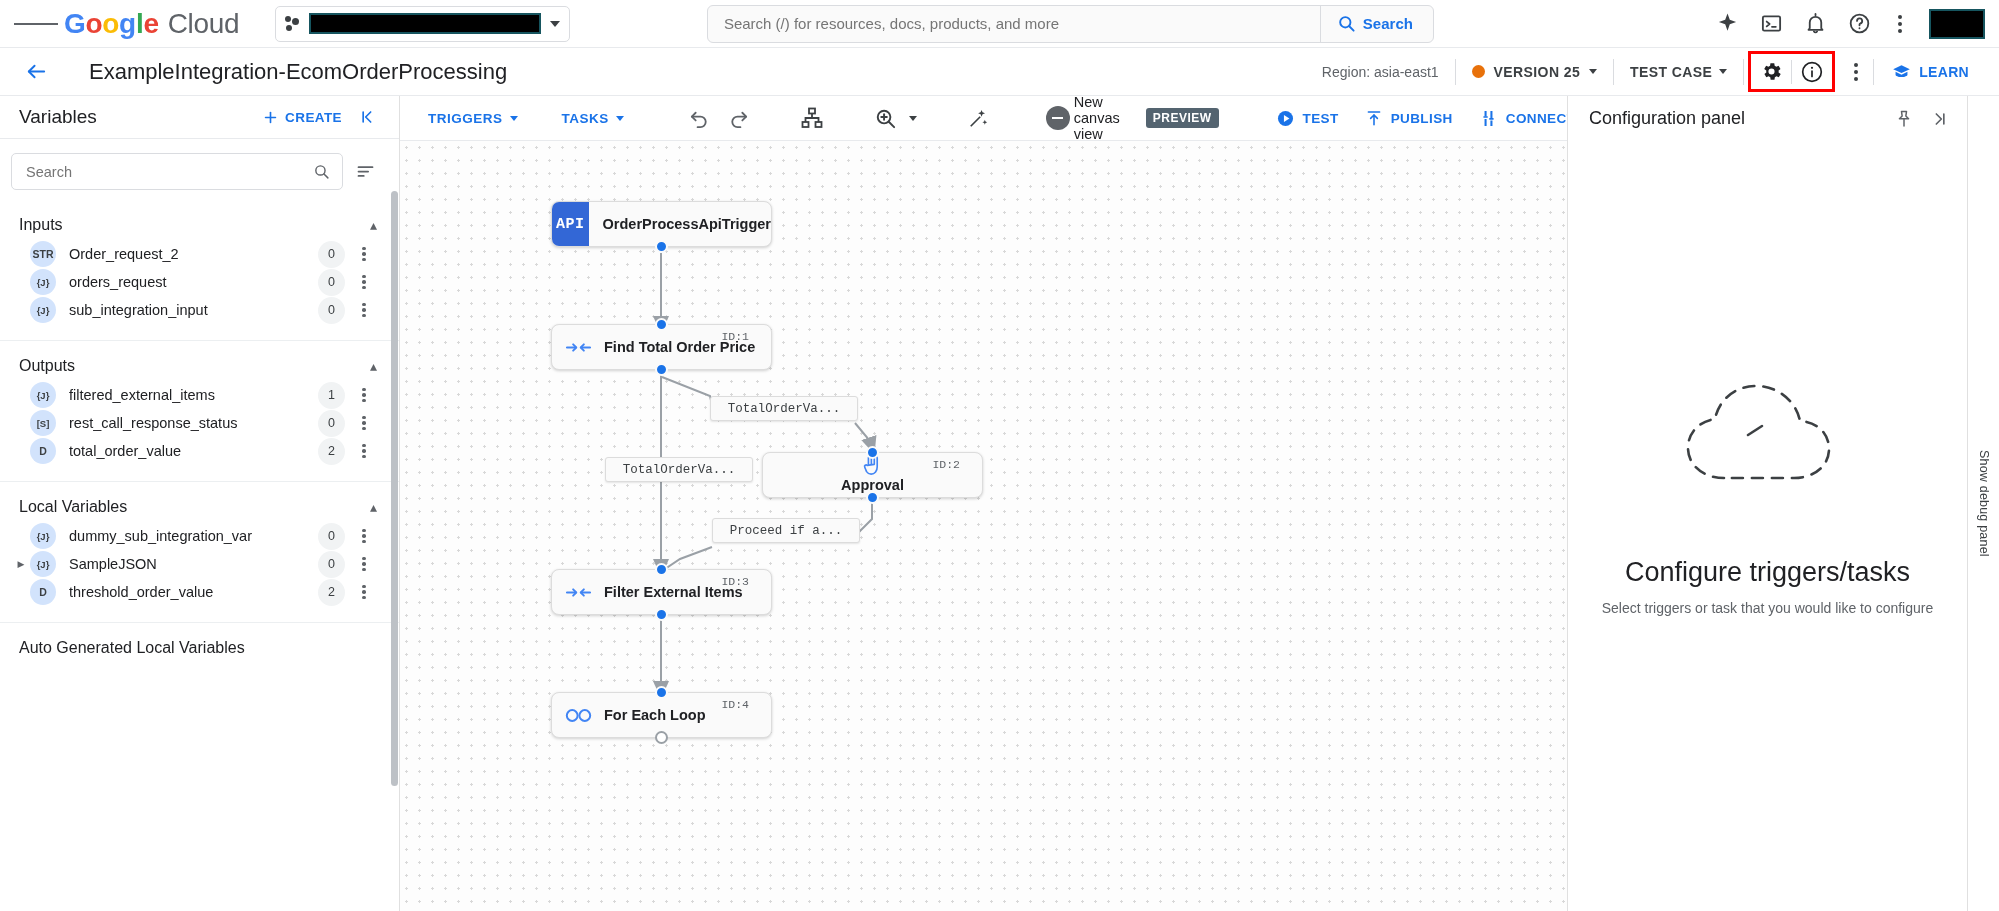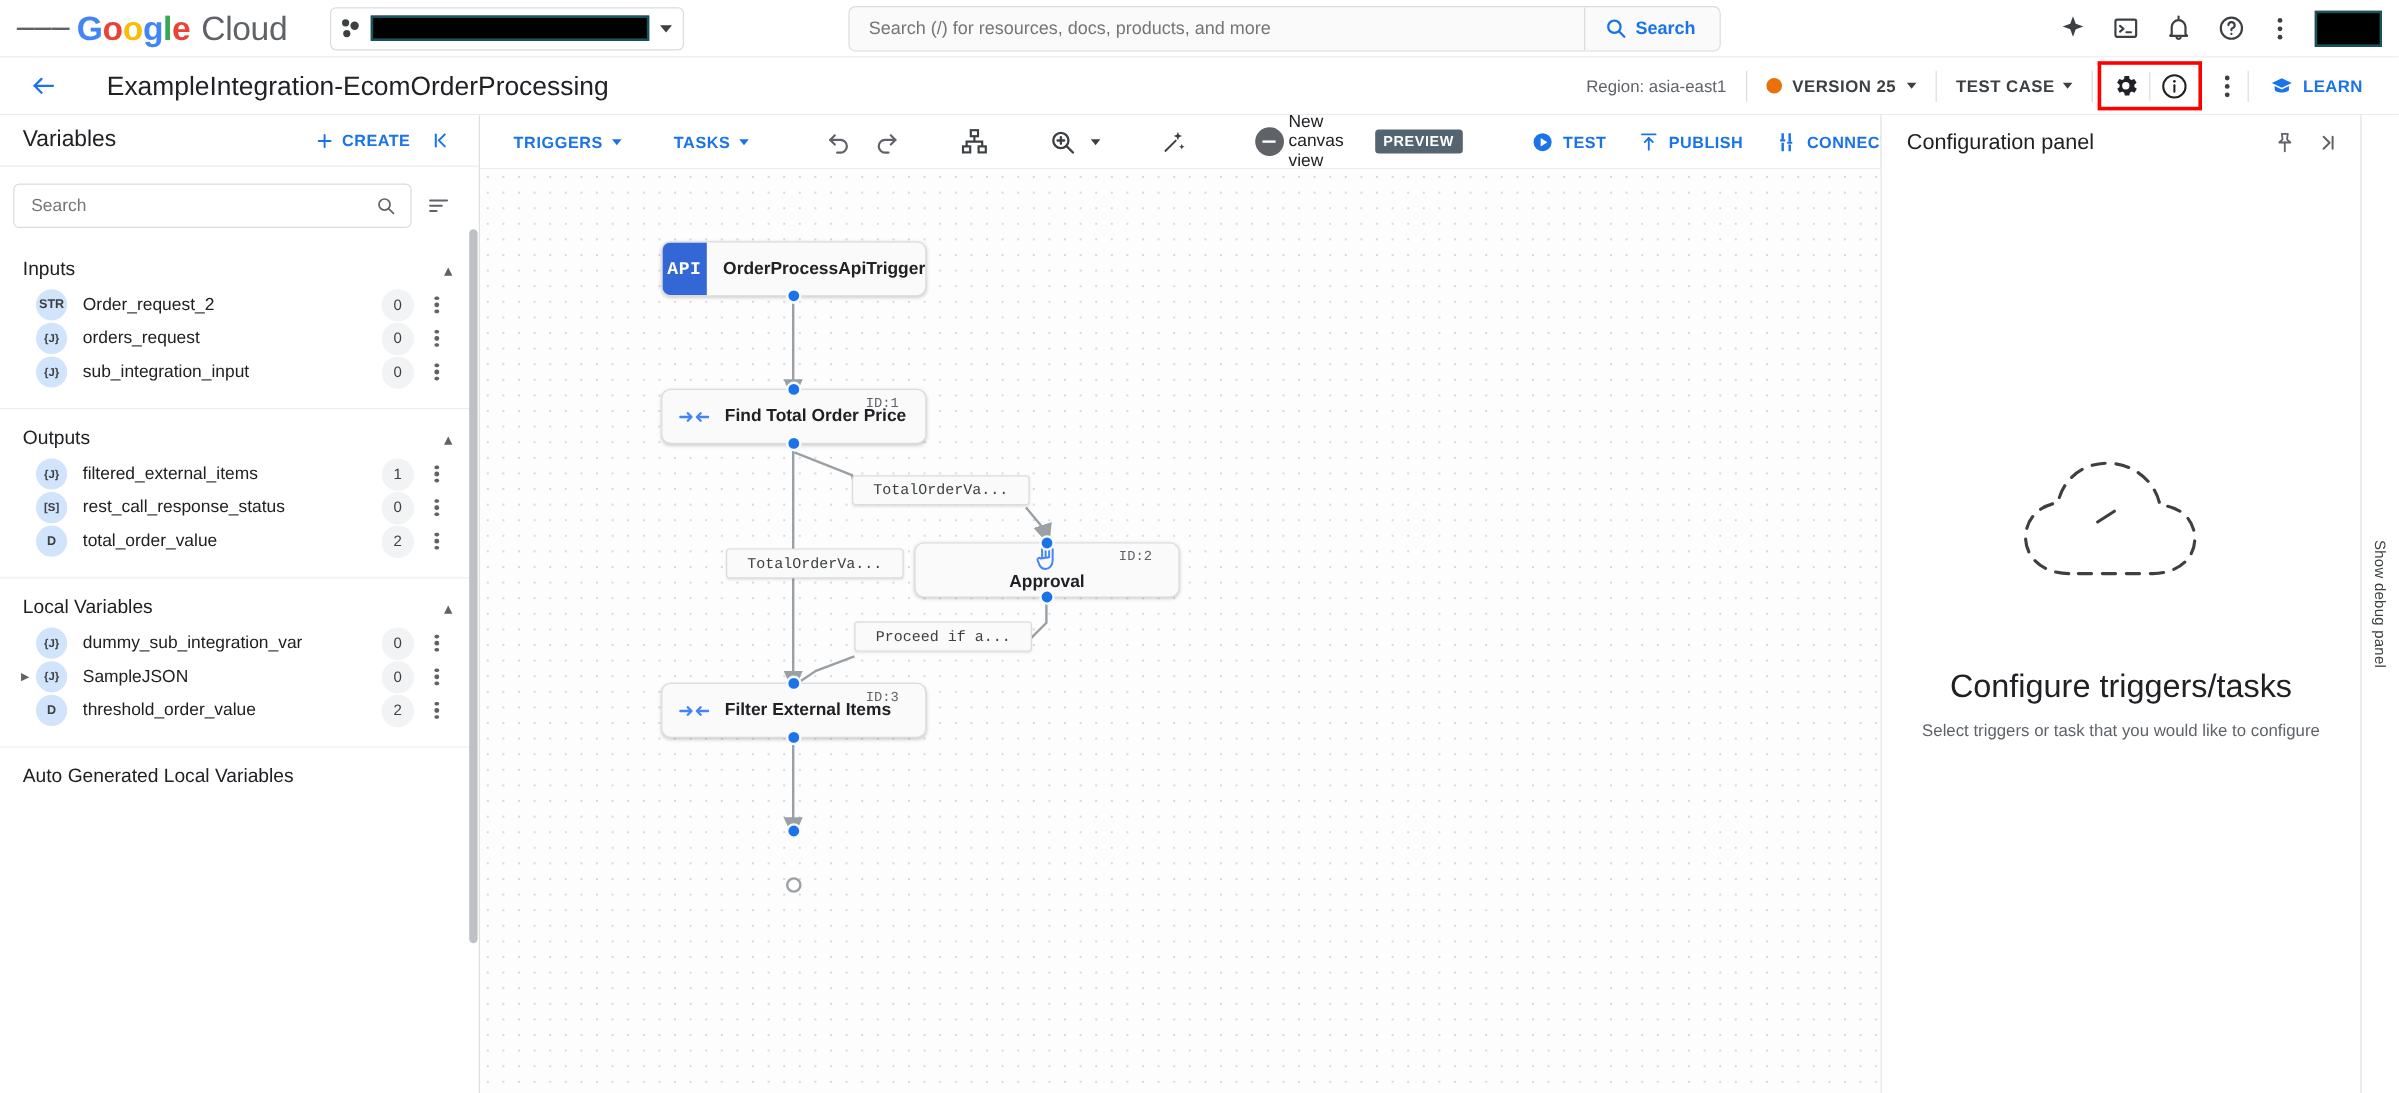--- a/index.html
+++ b/index.html
@@ -619,20 +619,30 @@
             <line x1="27" y1="10" x2="17" y2="10"></line>
               <polyline points="20,6.5 16.5,10 20,13.5"></polyline>
           </svg>
         </div>
         <div class="nlabel">Filter External Items</div>
         <div class="nid">ID:3</div>
       </div>
       <span class="port" style="left:255px; top:422px;"></span>
       <span class="port" style="left:255px; top:467px;"></span>
 
+      <div class="node" style="left:151px; top:551px; width:221px; height:46px;">
+        <div class="nicon">
+          <svg width="27" height="17" viewBox="0 0 30 18" stroke="#4285F4" stroke-width="2.2" fill="none">
+            <circle cx="8" cy="9" r="6"></circle>
+              <circle cx="22" cy="9" r="6"></circle>
+          </svg>
+        </div>
+        <div class="nlabel">For Each Loop</div>
+        <div class="nid">ID:4</div>
+      </div>
       <span class="port" style="left:255px; top:545px;"></span>
       <span class="port hollow" style="left:255px; top:590px;"></span>
     </div>
   </div>
 
   <div class="cfgpanel">
     <div class="cfghdr">
       <h2>Configuration panel</h2>
       <div style="margin-left:auto;display:flex">
         <div class="cfgic">

